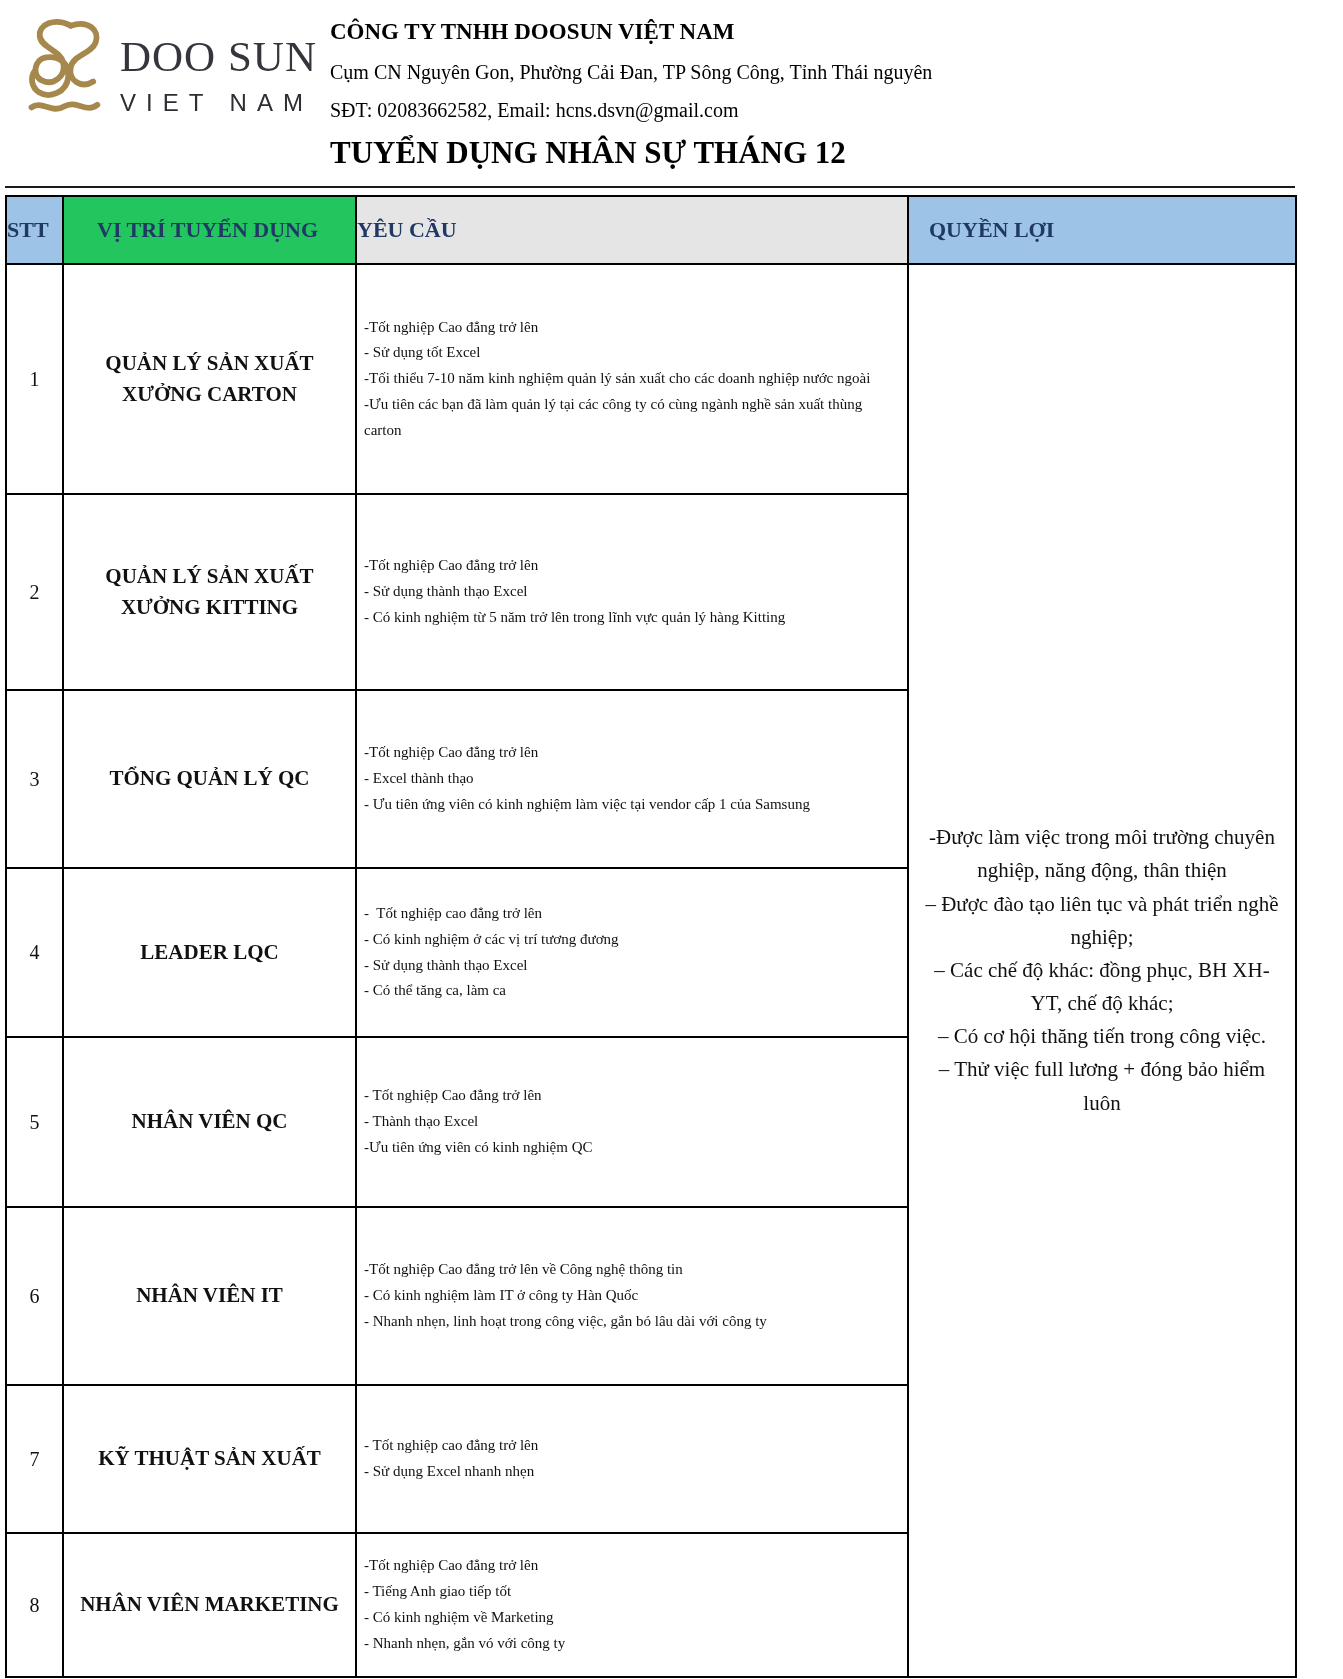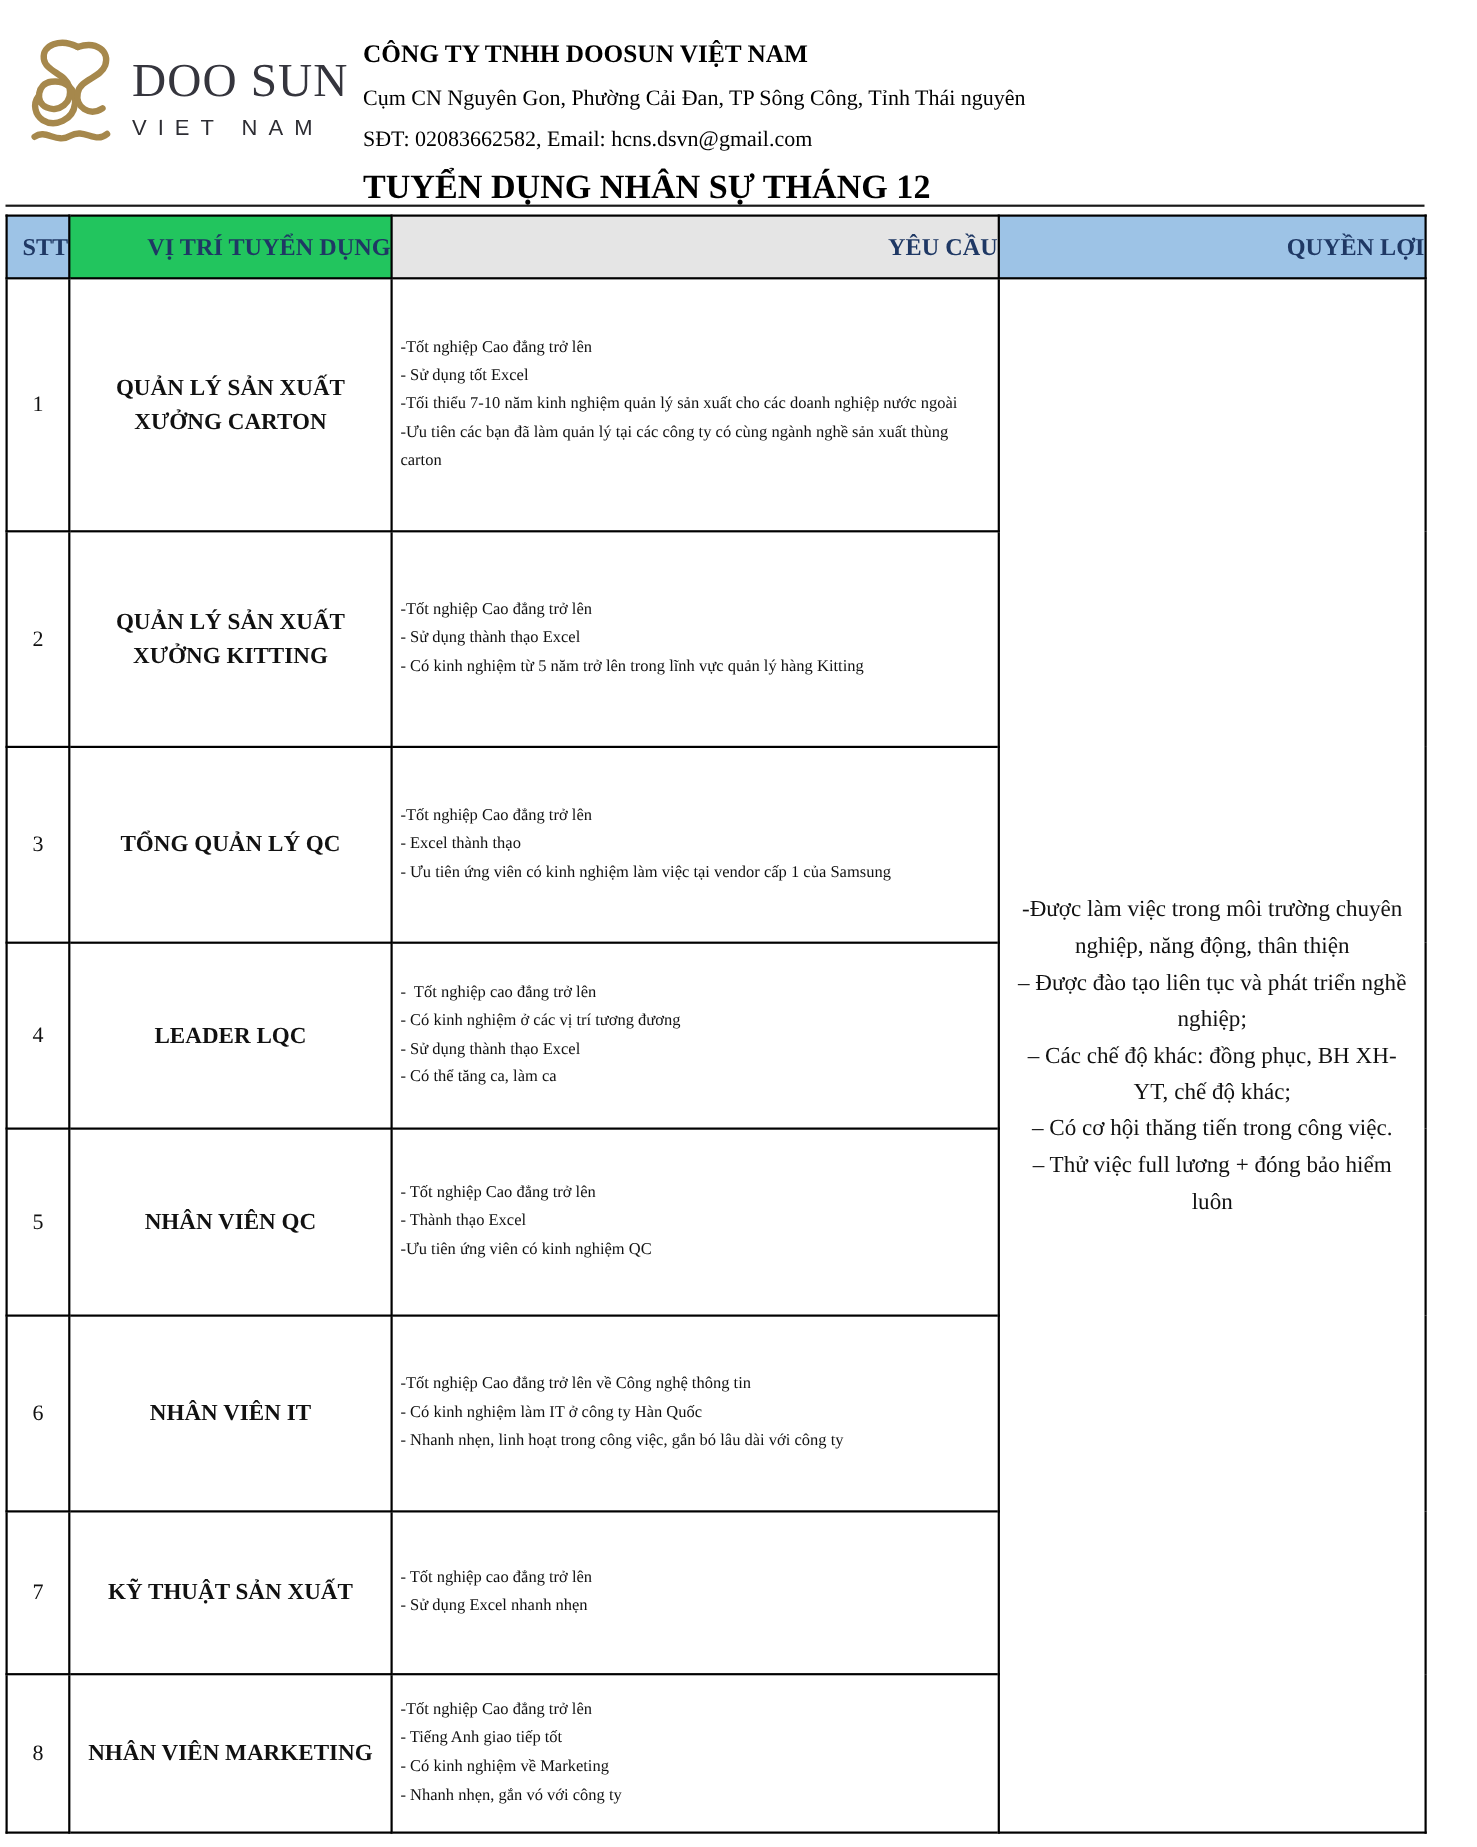--- a/index.html
+++ b/index.html
@@ -10,42 +10,42 @@
     height: 1679px;
     background: #ffffff;
     font-family: "Liberation Serif", serif;
     color: #111111;
     overflow: hidden;
   }
   
   .letterhead {
     display: flex;
     align-items: flex-start;
-    padding: 31px 0 0 18px;
+    padding: 14px 0 0 18px;
     height: 186px;
   }
   .logo-block {
     display: flex;
     align-items: flex-start;
     width: 312px;
     flex: 0 0 auto;
   }
   .logo-mark { width: 92px; height: 110px; flex: 0 0 auto; }
   .logo-text { margin: 20px 0 0 10px; }
   .logo-name {
     font-family: "Liberation Serif", serif;
     font-size: 43px;
     letter-spacing: 1px;
     color: #35353d;
     line-height: 1.05;
     white-space: nowrap;
   }
   .logo-subname {
     font-family: "Liberation Sans", sans-serif;
-    font-size: 20px;
+    font-size: 24px;
     letter-spacing: 10px;
     color: #2d2d33;
     margin-top: 10px;
     white-space: nowrap;
   }
   .head-info { padding-top: 5px; }
   .company-name { font-size: 23px; font-weight: bold; color: #000; }
   .company-address { font-size: 20px; margin-top: 16px; color: #000; }
   .company-contact { font-size: 20px; margin-top: 15px; color: #000; font-family: Liberation Serif, serif; }
   .doc-title { font-size: 31px; font-weight: bold; margin-top: 13px; color: #000; }
@@ -60,25 +60,25 @@
   table.jobs {
     border-collapse: collapse;
     table-layout: fixed;
     margin-left: 5px;
     width: 1290px;
   }
   table.jobs th, table.jobs td {
     border: 2px solid #000000;
   }
   th.hdr {
-    height: 57px;
+    height: 68px;
     font-size: 22px;
     font-weight: bold;
     color: #1F3864;
-    text-align: right;
+    text-align: left;
     vertical-align: middle;
   }
   td.stt {
     text-align: center;
     vertical-align: middle;
     font-size: 20px;
   }
   td.pos {
     text-align: center;
     vertical-align: middle;

